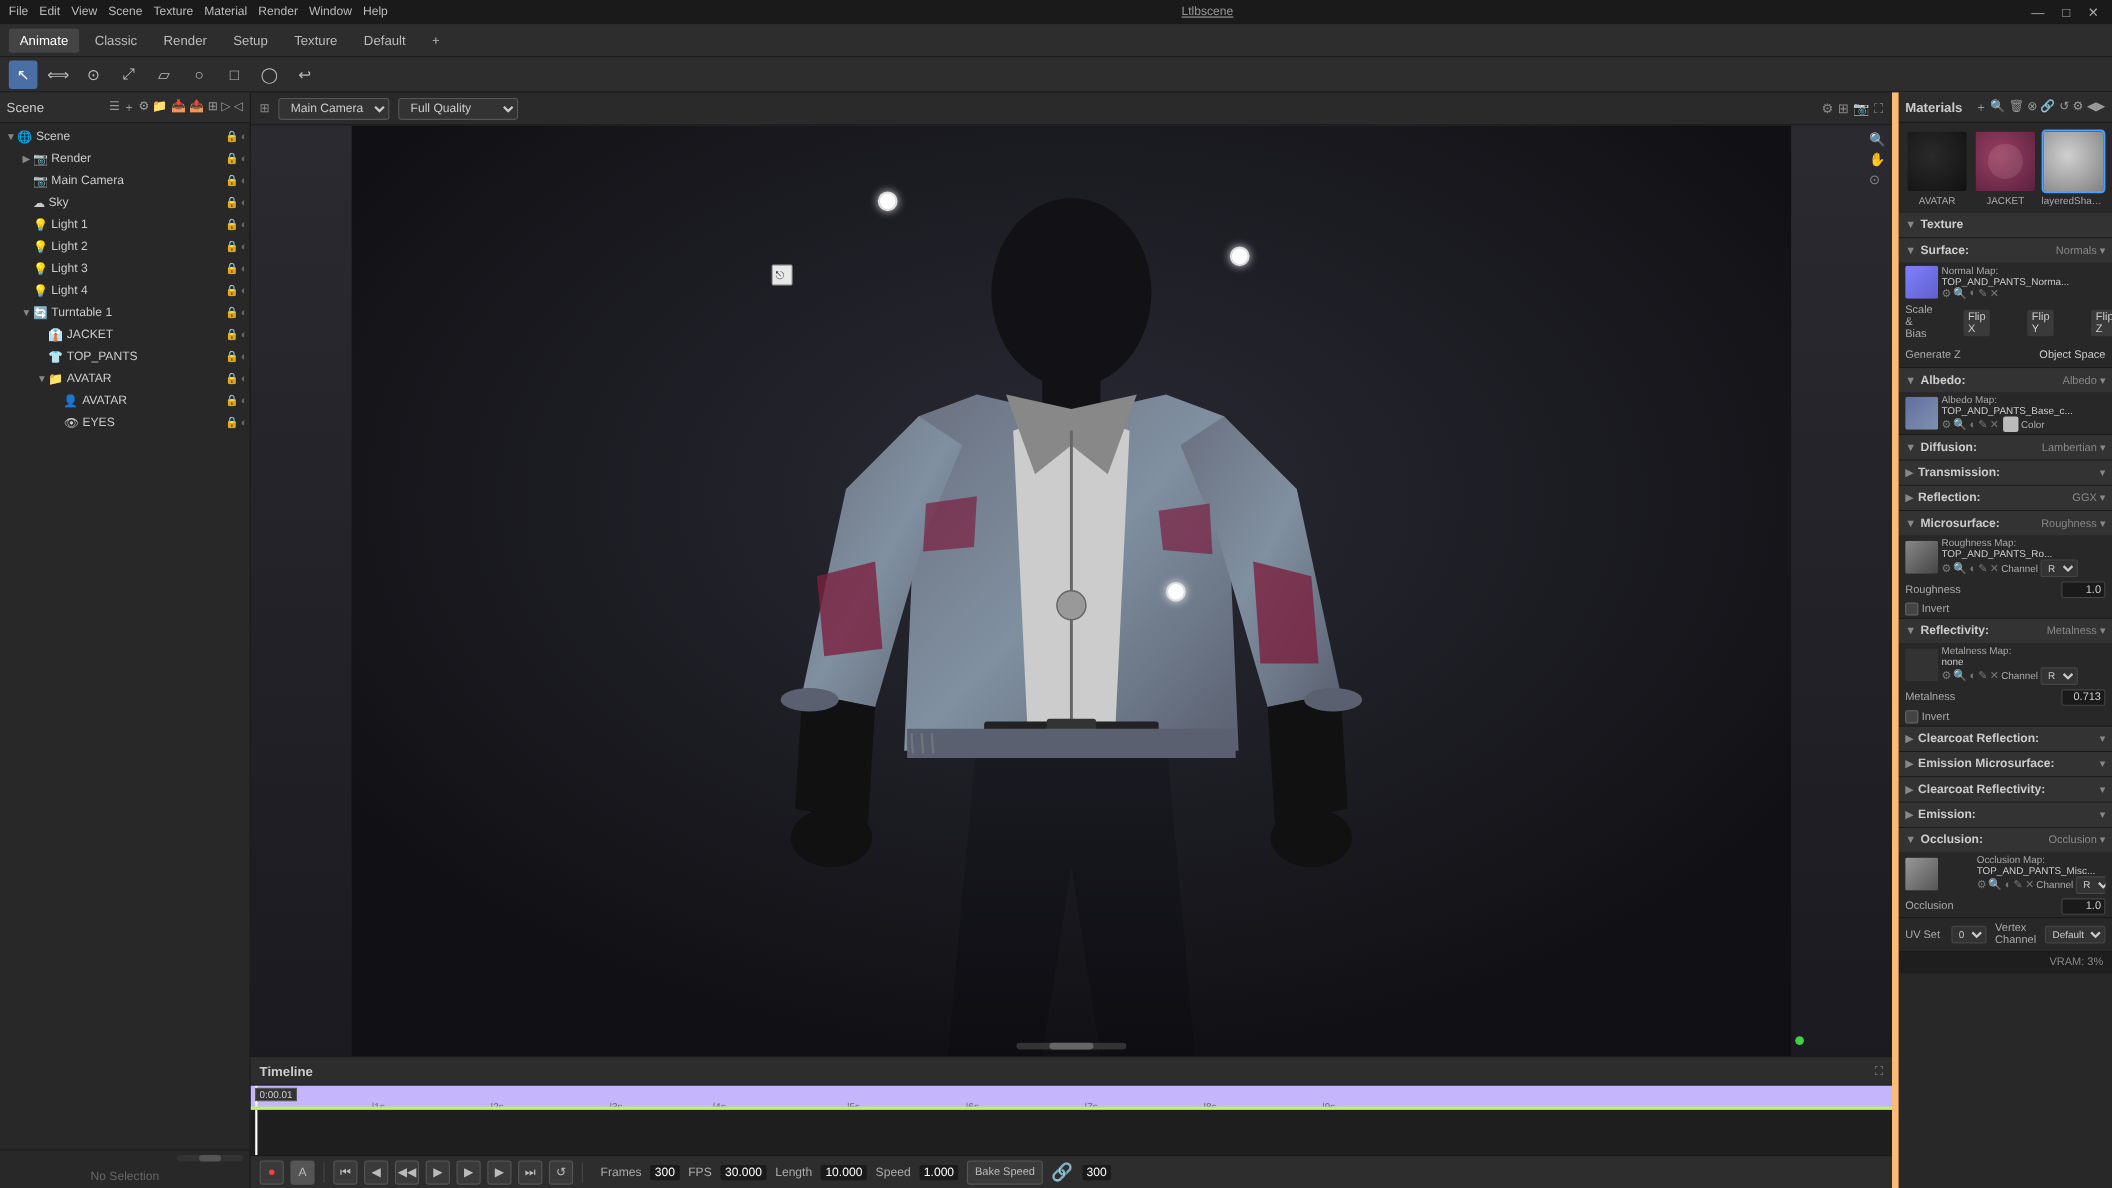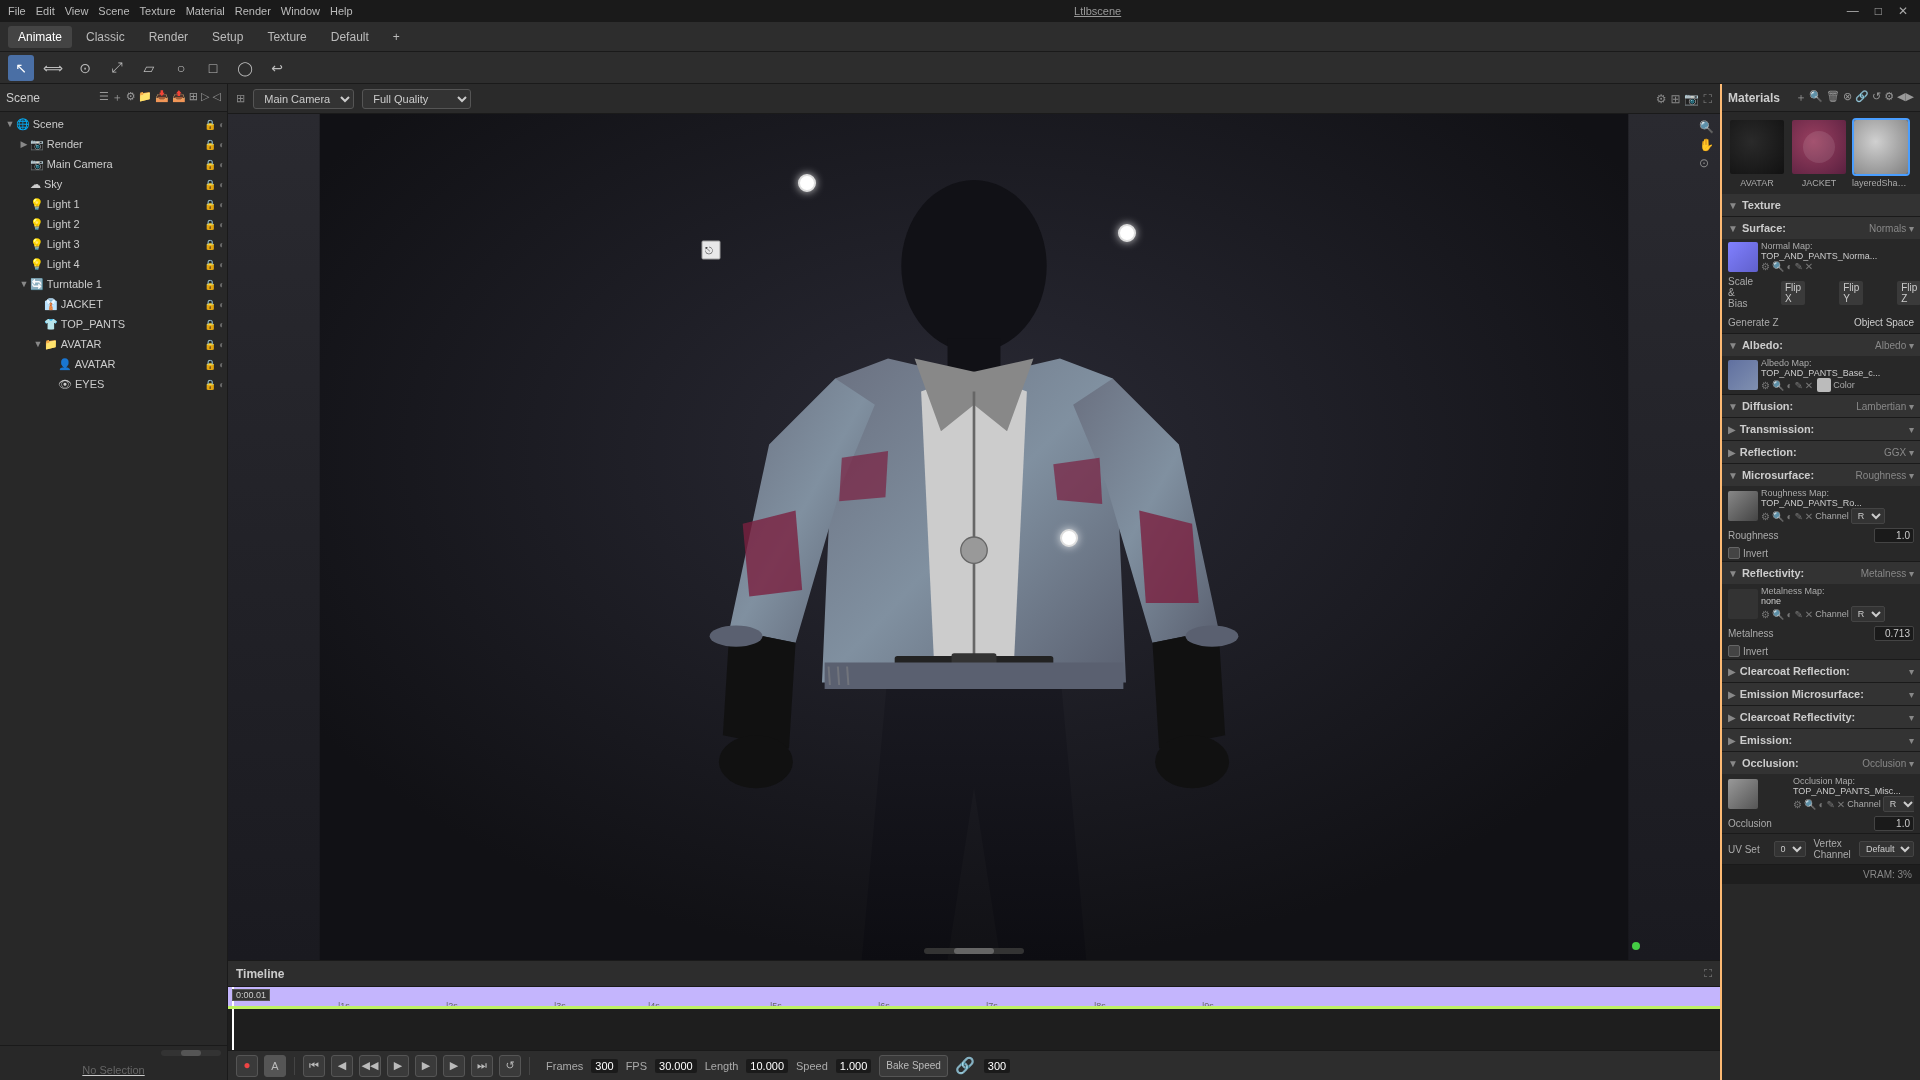--- a/index.html
+++ b/index.html
@@ -52,21 +52,21 @@
     #timeline { height: 120px; background: #282828; border-top: 1px solid #1a1a1a; display: flex; flex-direction: column; }
     #timeline-header { height: 26px; background: #2d2d2d; display: flex; align-items: center; padding: 0 8px; gap: 8px; border-bottom: 1px solid #1a1a1a; }
     #timeline-ruler { height: 20px; background: #2a2a2a; display: flex; align-items: flex-end; padding-bottom: 2px; border-bottom: 1px solid #333; position: relative; }
     #timeline-controls { height: 30px; background: #2d2d2d; display: flex; align-items: center; padding: 0 8px; gap: 6px; border-top: 1px solid #1a1a1a; }
     .tc-btn { width: 22px; height: 22px; background: #3a3a3a; border: 1px solid #555; border-radius: 3px; color: #bbb; font-size: 11px; cursor: pointer; display: flex; align-items: center; justify-content: center; }
     #tc-info { display: flex; align-items: center; gap: 8px; margin-left: 8px; text-align: center; }
     #tc-info span { color: #aaa; font-size: 11px; }
     #tc-info .val { color: #fff; background: #1a1a1a; padding: 1px 4px; border-radius: 2px; font-size: 11px; }
 
     
-    #right-panel { width: 200px; background: #282828; border-left: 2px solid #fdba74; display: flex; flex-direction: column; overflow-y: auto; }
+    #right-panel { width: 200px; background: #282828; border-left: 6px solid #fdba74; display: flex; flex-direction: column; overflow-y: auto; }
     #materials-header { height: 28px; background: #2d2d2d; display: flex; align-items: center; justify-content: space-between; padding: 0 6px; border-bottom: 1px solid #1a1a1a; flex-shrink: 0; }
     #materials-title { color: #ccc; font-size: 12px; font-weight: 600; }
     #materials-toolbar { display: flex; gap: 3px; }
     #materials-toolbar span { color: #999; font-size: 11px; cursor: pointer; }
     #materials-grid { display: flex; flex-wrap: wrap; gap: 4px; padding: 6px; flex-shrink: 0; }
     .mat-item { display: flex; flex-direction: column; align-items: center; cursor: pointer; width: 58px; }
     .mat-swatch { width: 58px; height: 58px; border-radius: 4px; border: 2px solid transparent; overflow: hidden; }
     .mat-swatch.selected { border-color: #4a9eff; }
     .mat-swatch-inner { width: 100%; height: 100%; }
     .mat-label { font-size: 9px; color: #aaa; text-align: center; margin-top: 2px; max-width: 58px; overflow: hidden; text-overflow: ellipsis; white-space: nowrap; }
@@ -309,21 +309,21 @@
         </span>
       </div>
     </div>
 
     <div style="height:1px; background:#1a1a1a;"></div>
     <div style="padding:4px 6px; display:flex; justify-content:flex-end;">
       <div style="width:60px; height:6px; background:#333; border-radius:3px;">
         <div style="width:20px; height:6px; background:#555; border-radius:3px; margin-left:20px;"></div>
       </div>
     </div>
-    <div style="padding:4px 8px;text-decoration:underline;">
+    <div style="padding:4px 8px;">
       <div style="color:#666; font-size:11px; text-align:center;">No Selection</div>
     </div>
   </div>
 
   <div style="flex:1; display:flex; flex-direction:column;">
 
     <div id="viewport" style="flex:1; position:relative; overflow:hidden;">
 
       <div id="viewport-toolbar">
         <span style="color:#888;font-size:11px;">⊞</span>

